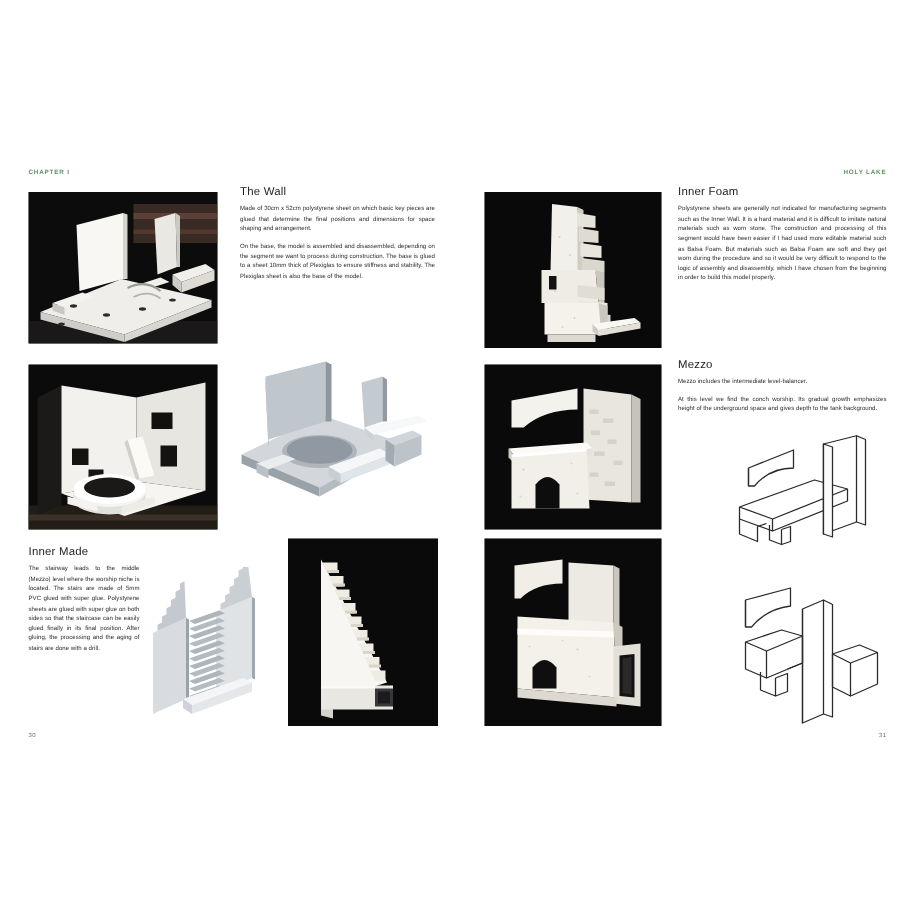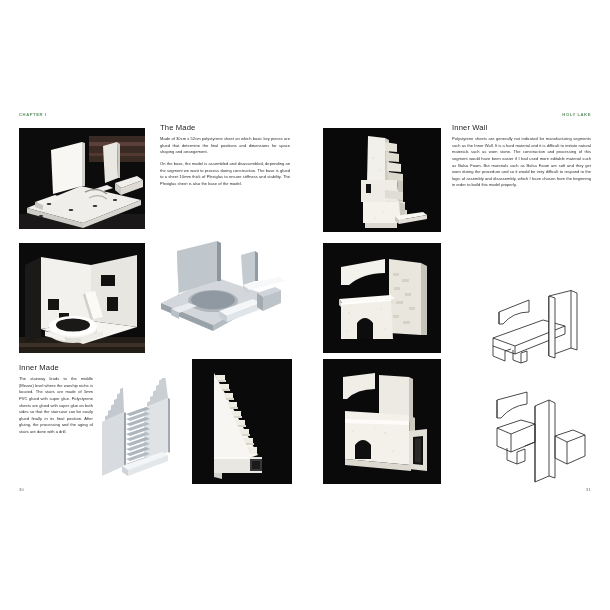--- a/index.html
+++ b/index.html
@@ -131,21 +131,21 @@
       <ellipse cx="54" cy="83" rx="24" ry="10" fill="#ffffff"></ellipse>
       <ellipse cx="54" cy="82" rx="17" ry="6.6" fill="#1a1918"></ellipse>
       <path d="M30 85 a24 10 0 0 0 48 0 l0 5 a24 10 0 0 1 -48 0 z" fill="#e2e0da"></path>
 
       <polygon points="26,88 46,93 46,98 26,93" fill="#f4f3ef"></polygon>
       <polygon points="62,95 84,88 84,93 62,100" fill="#eeece7"></polygon>
     </svg>
   </div>
 
   <div class="sect" style="left:160px;top:124px;width:130px;">
-    <h2>The Made</h2>
+    <h2>The Wall</h2>
     <p>Made of 30cm x 52cm polystyrene sheet on which basic key pieces are glued that determine the final positions and dimensions for space shaping and arrangement.</p>
     <p>On the base, the model is assembled and disassembled, depending on the segment we want to process during construction. The base is glued to a sheet 10mm thick of Plexiglas to ensure stiffness and stability. The Plexiglas sheet is also the base of the model.</p>
   </div>
 
   <div class="render" style="left:157px;top:237px;width:128px;height:110px;">
     <svg viewBox="0 0 128 110" preserveAspectRatio="none">
       <rect width="128" height="110" fill="#ffffff"></rect>
 
       <polygon points="4,66 58,40 110,58 56,88" fill="#d3d7db"></polygon>
       <polygon points="4,66 4,72 56,94 56,88" fill="#9aa2a9"></polygon>
@@ -289,24 +289,29 @@
         <circle cx="50" cy="30" r="0.7"></circle>
           <circle cx="57" cy="42" r="0.6"></circle>
         <circle cx="47" cy="66" r="0.7"></circle>
           <circle cx="60" cy="84" r="0.6"></circle>
         <circle cx="52" cy="90" r="0.6"></circle>
       </g>
     </svg>
   </div>
 
   <div class="sect" style="left:452px;top:124px;width:139px;">
-    <h2>Inner Wall</h2>
+    <h2>Inner Foam</h2>
     <p>Polystyrene sheets are generally not indicated for manufacturing segments such as the Inner Wall. It is a hard material and it is difficult to imitate natural materials such as worn stone. The construction and processing of this segment would have been easier if I had used more editable material such as Balsa Foam. But materials such as Balsa Foam are soft and they get worn during the procedure and so it would be very difficult to respond to the logic of assembly and disassembly, which I have chosen from the beginning in order to build this model properly.</p>
   </div>
 
+  <div class="sect" style="left:452px;top:239px;width:139px;">
+    <h2>Mezzo</h2>
+    <p>Mezzo includes the intermediate level-balancer.</p>
+    <p>At this level we find the conch worship. Its gradual growth emphasizes height of the underground space and gives depth to the tank background.</p>
+  </div>
 
   <div class="photo" style="left:323px;top:243px;width:118px;height:110px;">
     <svg viewBox="0 0 118 110" preserveAspectRatio="none">
       <rect width="118" height="110" fill="#0a0a0a"></rect>
 
       <path d="M18 24 L62 16 L62 30 Q40 30 26 42 L18 42 Z" fill="#f4f2ec"></path>
 
       <polygon points="66,16 98,20 98,92 66,90" fill="#e9e6de"></polygon>
       <polygon points="98,20 104,23 104,92 98,92" fill="#c6c3bb"></polygon>
       <g fill="#d3cfc5" opacity=".85">

